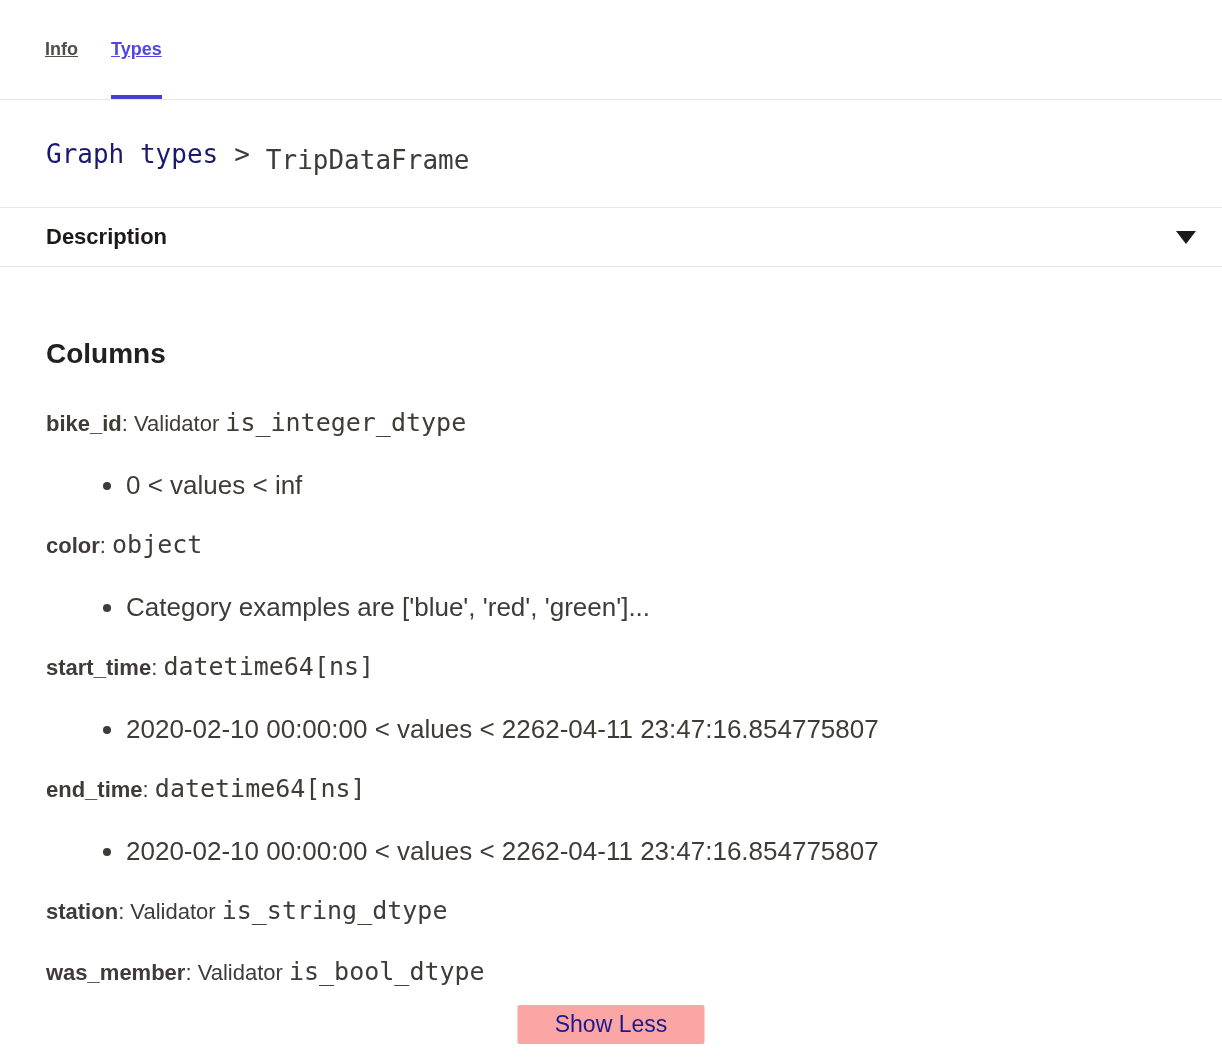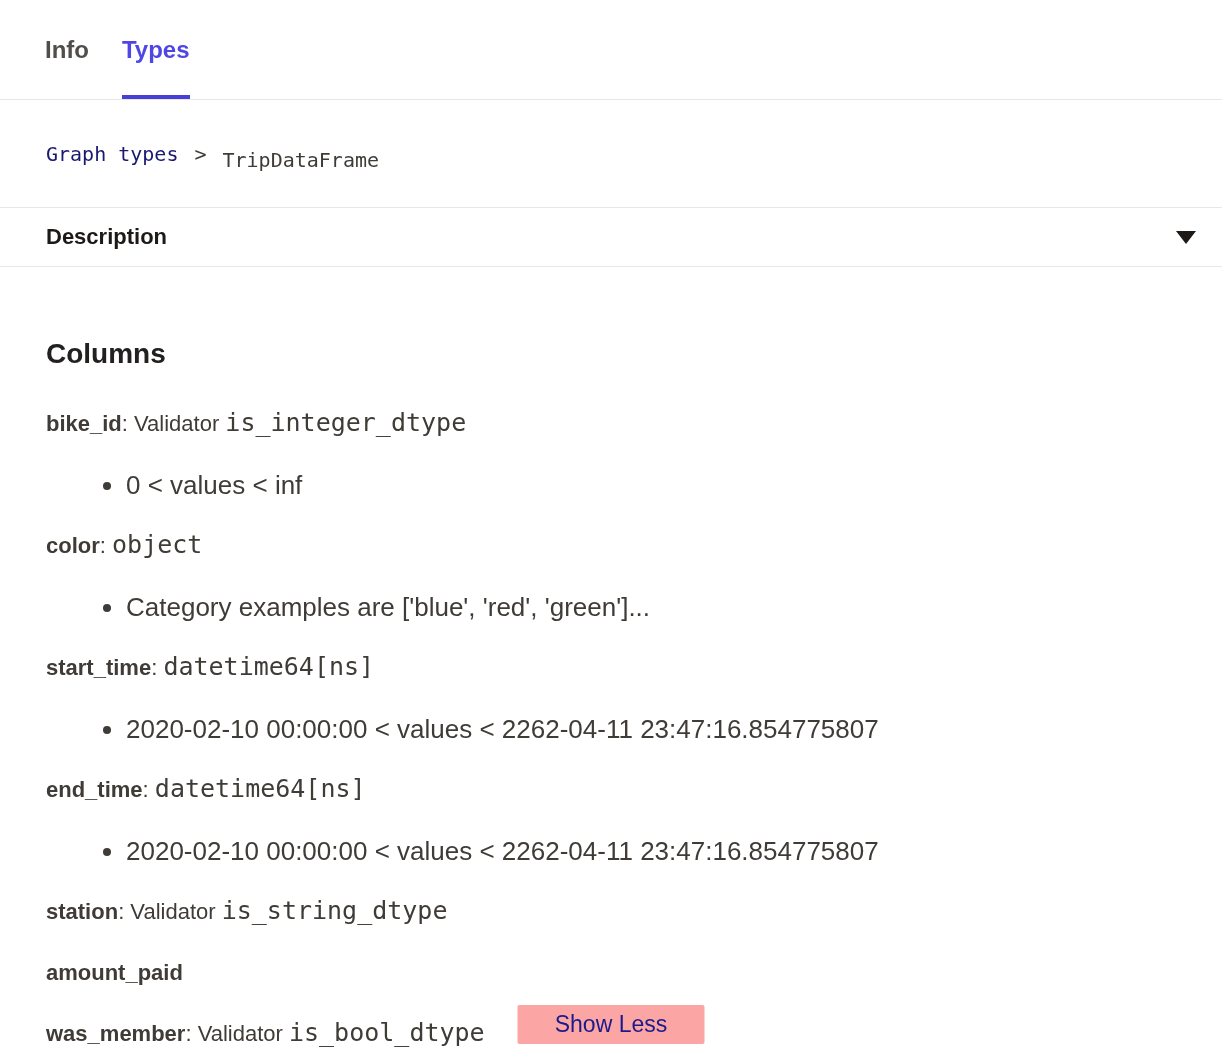--- a/index.html
+++ b/index.html
@@ -10,35 +10,35 @@
   }
   
   .tabbar{
     height:100px;box-sizing:border-box;
     border-bottom:1px solid #e8e7e6;
     display:flex;align-items:stretch;
     padding-left:45px;gap:33px;
   }
   .tab{
     display:flex;align-items:center;
-    font-size:24px;font-weight:700;color:#514e49;cursor:pointer;
+    font-size:18px;font-weight:700;color:#514e49;cursor:pointer;text-decoration:underline;
   }
   .tab.active{
     color:#4f46e5;
     border-bottom:4px solid #4640d9;
     padding-top:4px;
   }
   
   .breadcrumb{
     height:108px;box-sizing:border-box;
     border-bottom:1px solid #e8e7e6;
     display:flex;align-items:center;
     padding-left:46px;
     font-family:"DejaVu Sans Mono",monospace;
-    font-size:20px;
+    font-size:26px;
   }
   .crumb-link{color:#191970;text-decoration:none;cursor:pointer;}
   .crumb-sep{color:#3f3b37;margin:0 16px;}
   .crumb-current{color:#3f3b37;margin-top:13px;}
   
   .desc-row{
     height:59px;box-sizing:border-box;
     border-bottom:1px solid #e8e7e6;
     display:flex;align-items:center;justify-content:space-between;
     padding:0 26px 0 46px;
@@ -118,20 +118,19 @@
         <li>2020-02-10 00:00:00 &lt; values &lt; 2262-04-11 23:47:16.854775807</li>
       </ul>
 
   <p class="entry"><strong>end_time</strong><span>: </span><span></span><code>datetime64[ns]</code></p>
   <ul class="constraints">
         <li>2020-02-10 00:00:00 &lt; values &lt; 2262-04-11 23:47:16.854775807</li>
       </ul>
 
   <p class="entry"><strong>station</strong><span>: </span><span>Validator </span><code>is_string_dtype</code></p>
 
-  <p class="entry"><strong>amount_paid</strong><span></span><span></span></p>
 
   <p class="entry"><strong>was_member</strong><span>: </span><span>Validator </span><code>is_bool_dtype</code></p>
 
 </div>
 </main>
 
 <button class="show-less">Show Less</button>
 
 </body></html>

